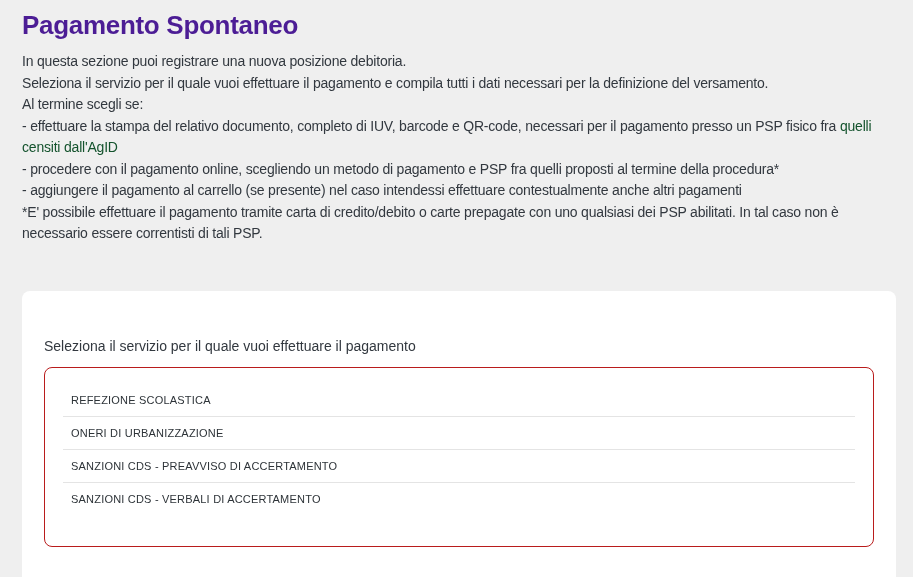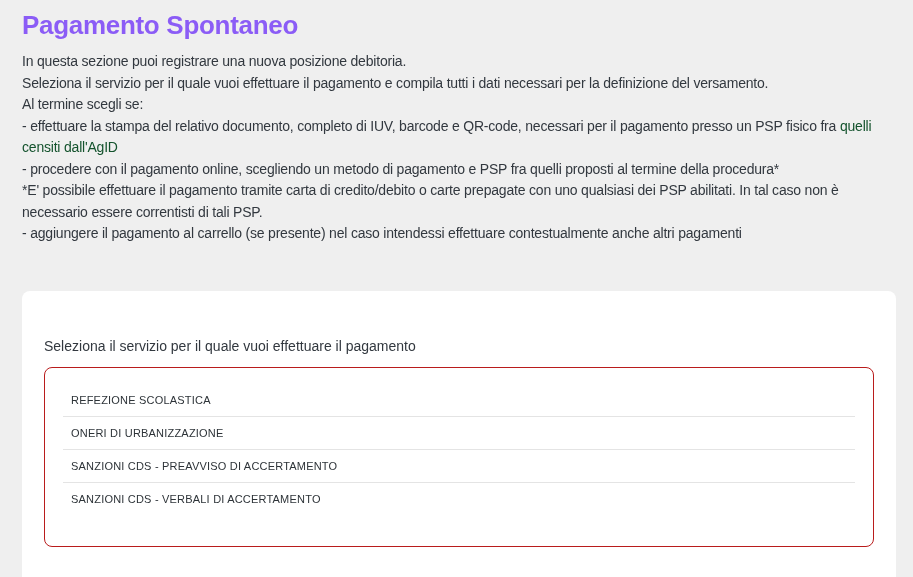--- a/index.html
+++ b/index.html
@@ -13,21 +13,21 @@
     position: relative;
     background: #efefef;
     font-family: "Liberation Sans", sans-serif;
   }
   .content {
     padding: 10px 22px 0 22px;
   }
   .page-title {
     font-size: 26px;
     font-weight: 700;
-    color: #8b5cf6;
+    color: #4c1d95;
     letter-spacing: -0.3px;
     margin: 0 0 10px 0;
   }
   .intro {
     font-size: 14px;
     line-height: 21.5px;
     letter-spacing: -0.2px;
     color: #32383f;
     max-width: 869px;
   }
@@ -81,22 +81,22 @@
 <body>
 
 <div class="content">
   <h1 class="page-title">Pagamento Spontaneo</h1>
   <div class="intro">
     <div>In questa sezione puoi registrare una nuova posizione debitoria.</div>
     <div>Seleziona il servizio per il quale vuoi effettuare il pagamento e compila tutti i dati necessari per la definizione del versamento.</div>
     <div>Al termine scegli se:</div>
     <div><span>- effettuare la stampa del relativo documento, completo di IUV, barcode e QR-code, necessari per il pagamento presso un PSP fisico fra </span><a href="#" class="inline-link">quelli censiti dall'AgID</a></div>
     <div>- procedere con il pagamento online, scegliendo un metodo di pagamento e PSP fra quelli proposti al termine della procedura*</div>
+    <div>- aggiungere il pagamento al carrello (se presente) nel caso intendessi effettuare contestualmente anche altri pagamenti</div>
     <div>*E' possibile effettuare il pagamento tramite carta di credito/debito o carte prepagate con uno qualsiasi dei PSP abilitati. In tal caso non è necessario essere correntisti di tali PSP.</div>
-    <div>- aggiungere il pagamento al carrello (se presente) nel caso intendessi effettuare contestualmente anche altri pagamenti</div>
   </div>
 </div>
 
 <div class="card">
   <div class="card-subtitle">Seleziona il servizio per il quale vuoi effettuare il pagamento</div>
   <div class="service-list">
     <div class="service-item">REFEZIONE SCOLASTICA</div>
     <div class="list-divider"></div>
     <div class="service-item">ONERI DI URBANIZZAZIONE</div>
     <div class="list-divider"></div>

